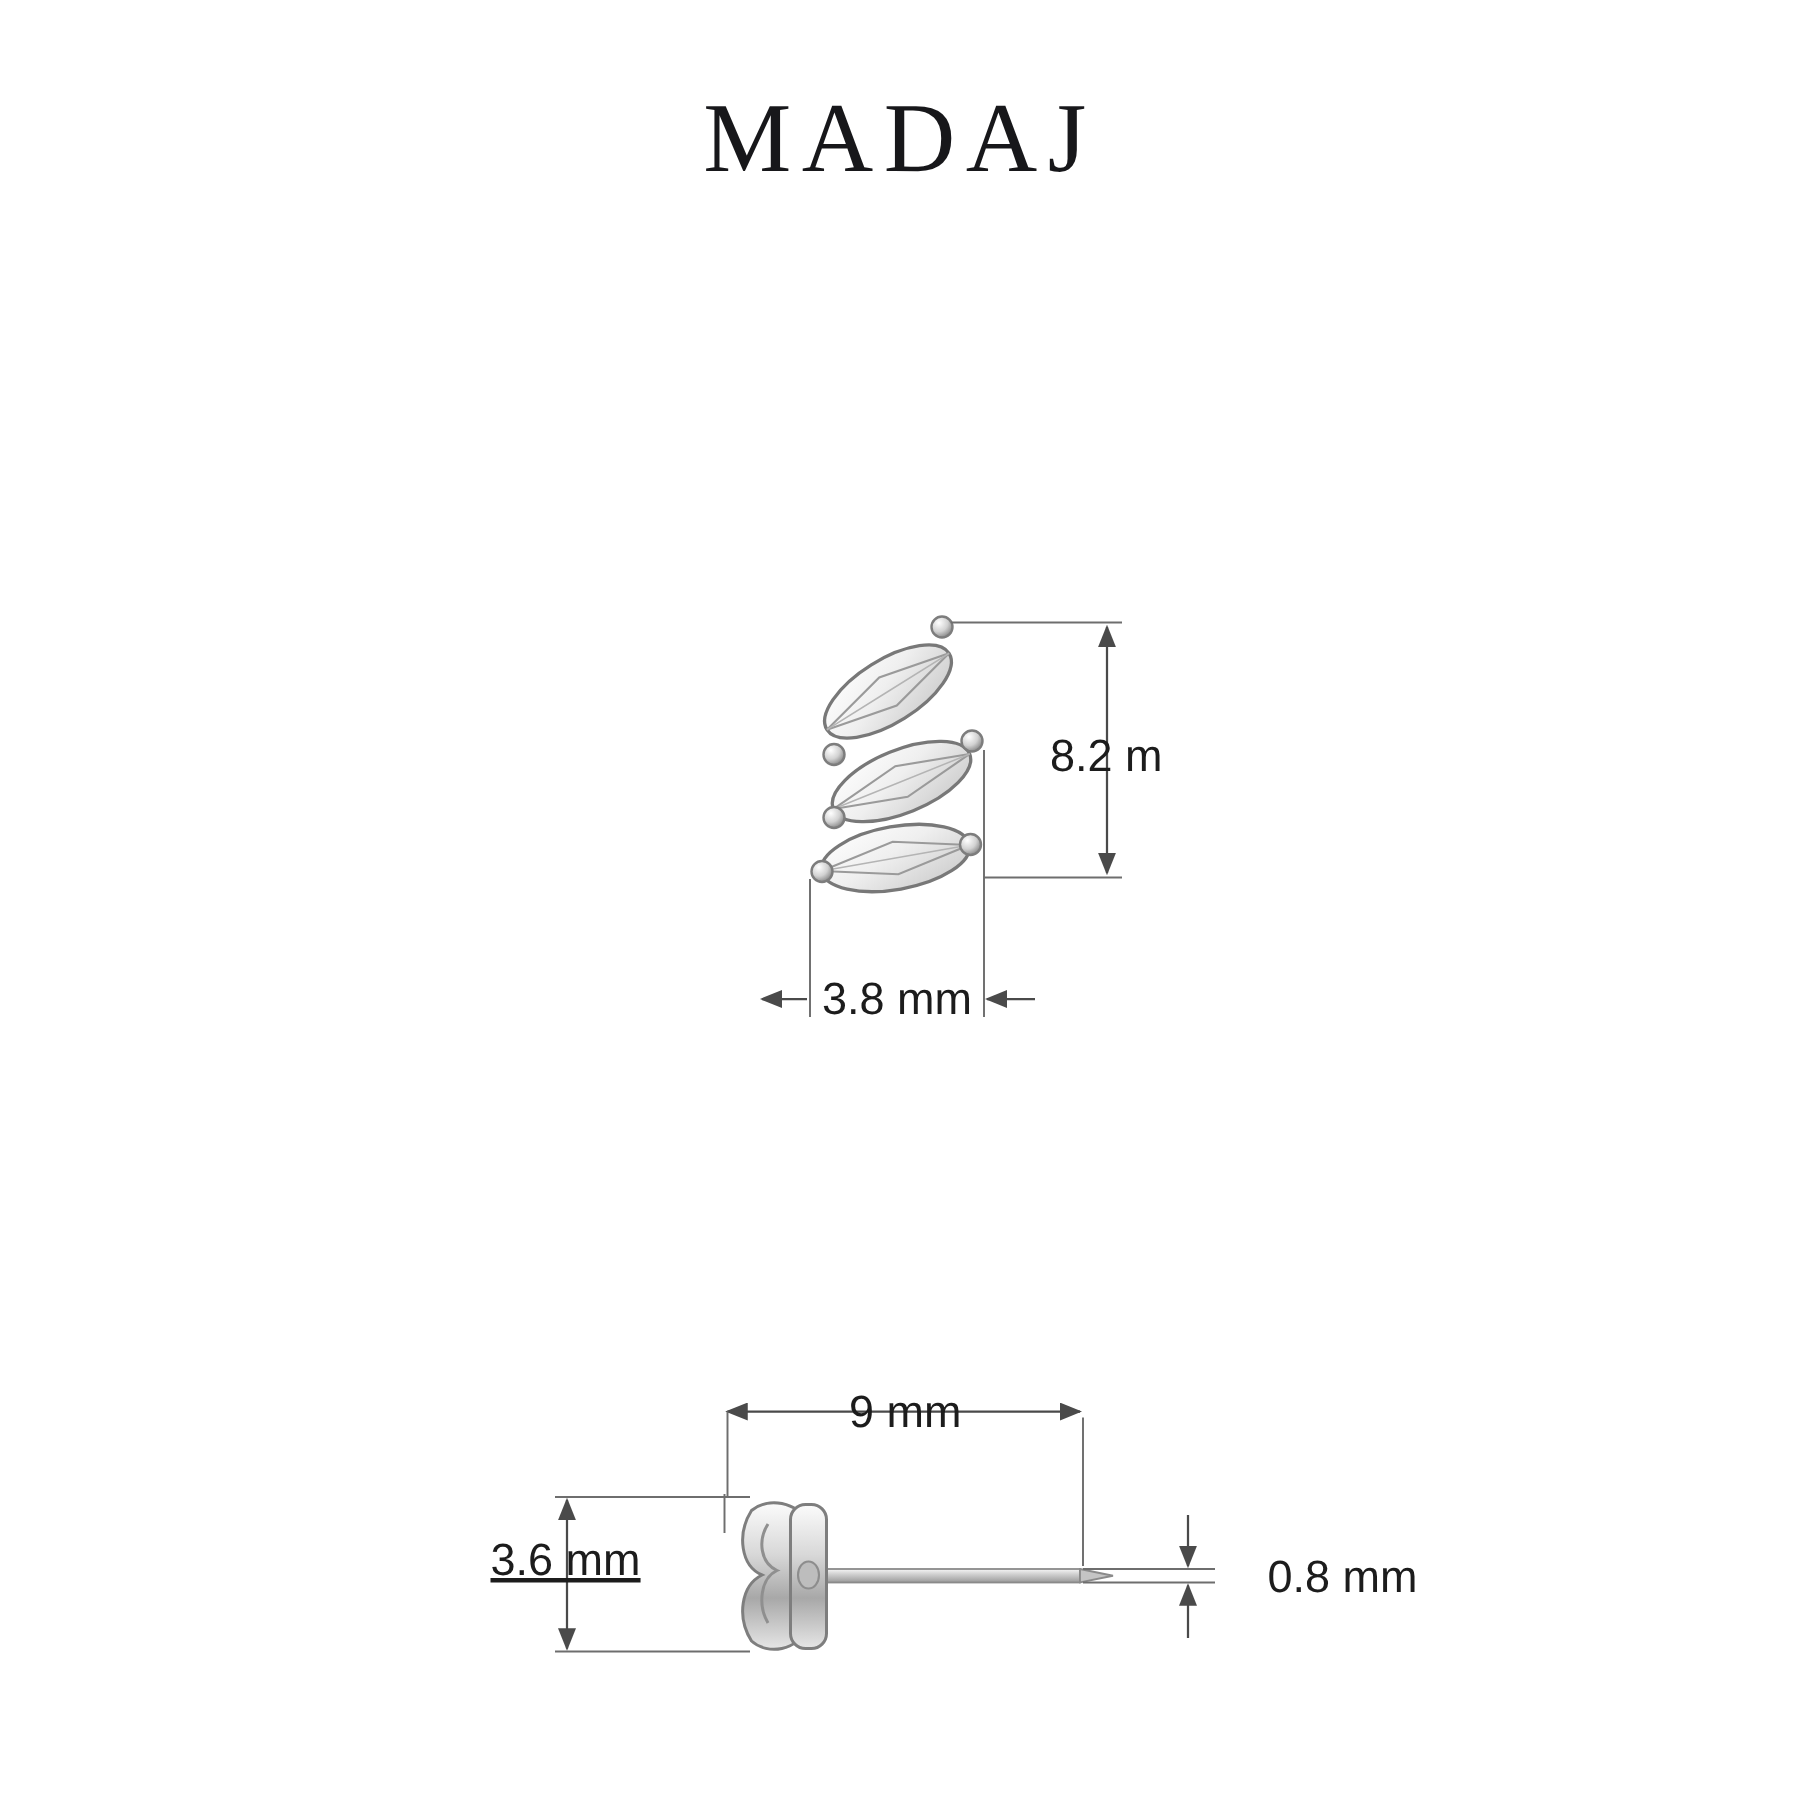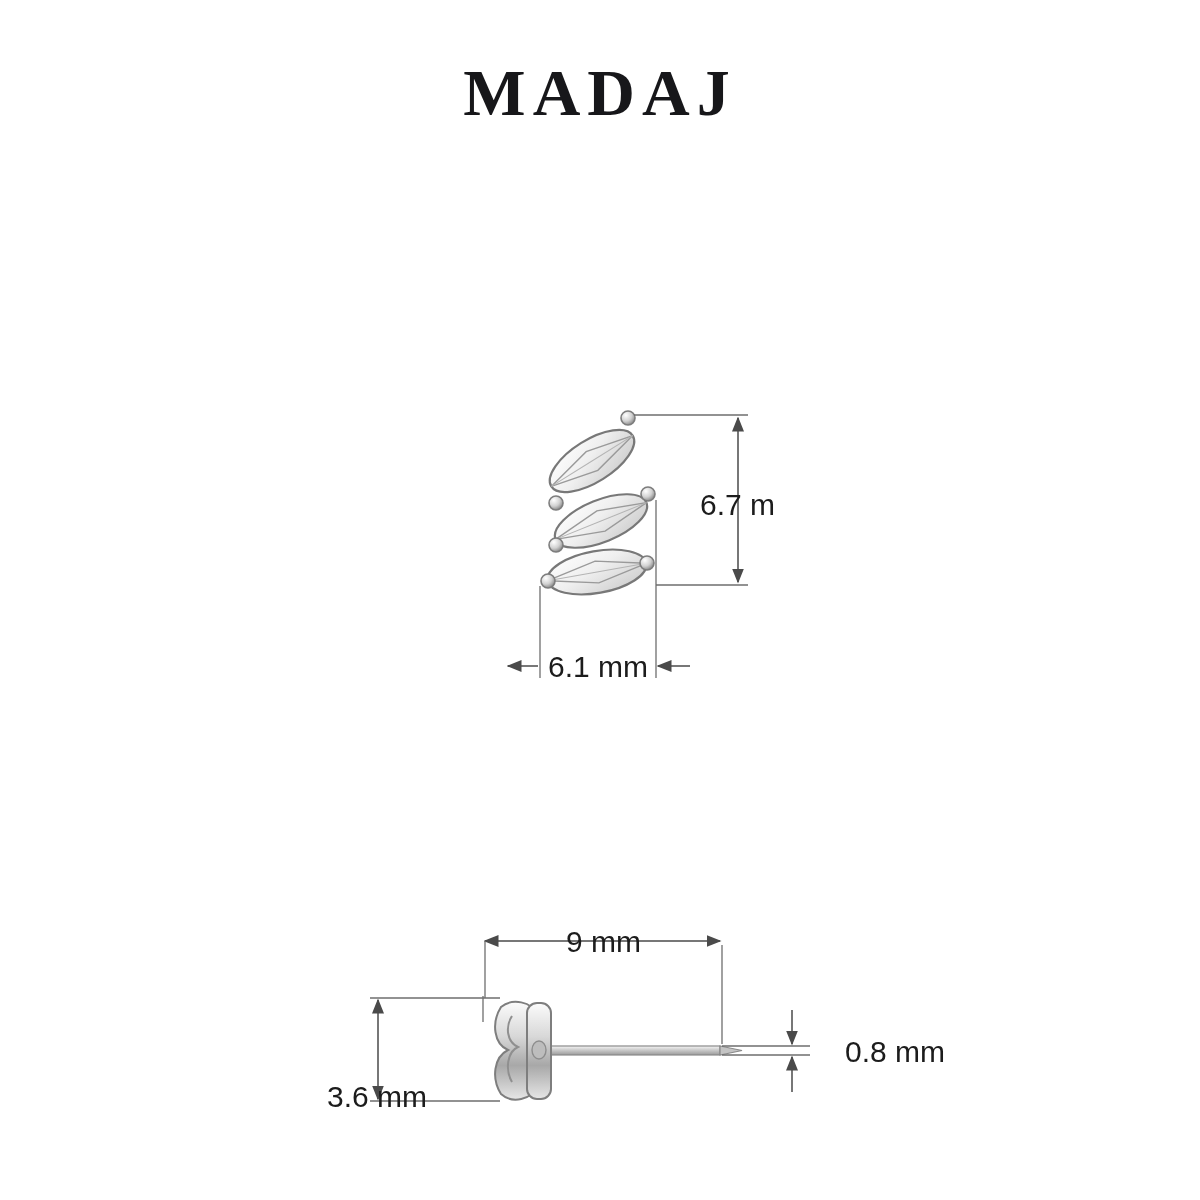--- a/index.html
+++ b/index.html
@@ -18,21 +18,21 @@
   #brand-title {
     position: absolute;
     top: 55px;
     left: 0;
     width: 1200px;
     text-align: center;
     font-family: "Liberation Serif", serif;
     font-size: 66px;
     letter-spacing: 7px;
     color: #17171a;
-    font-weight: 700;
+    font-weight: 400;
   }
   .dim-label {
     position: absolute;
     font-family: "Liberation Sans", sans-serif;
     font-size: 30px;
     color: #1c1c1c;
     white-space: nowrap;
   }
   #svg-root {
     position: absolute;
@@ -136,17 +136,17 @@
     <line x1="370" y1="1101" x2="500" y2="1101" stroke="#6e6e6e" stroke-width="1.3"></line>
     <line x1="378" y1="1000" x2="378" y2="1099" stroke="#4a4a4a" stroke-width="1.5" marker-start="url(#arrStart)" marker-end="url(#arrEnd)"></line>
 
     <line x1="722" y1="1046" x2="810" y2="1046" stroke="#6e6e6e" stroke-width="1.3"></line>
     <line x1="722" y1="1055" x2="810" y2="1055" stroke="#6e6e6e" stroke-width="1.3"></line>
     <line x1="792" y1="1010" x2="792" y2="1044" stroke="#4a4a4a" stroke-width="1.5" marker-end="url(#arrEnd)"></line>
     <line x1="792" y1="1092" x2="792" y2="1057" stroke="#4a4a4a" stroke-width="1.5" marker-end="url(#arrEnd)"></line>
   </g>
 </svg>
 
-<div class="dim-label" style="left:700px; top:488px;">6.7 m</div>
-<div class="dim-label" style="left:548px; top:650px;">6.1 mm</div>
+<div class="dim-label" style="left:700px; top:488px;">8.2 m</div>
+<div class="dim-label" style="left:548px; top:650px;">3.8 mm</div>
 <div class="dim-label" style="left:566px; top:925px;">9 mm</div>
-<div class="dim-label" style="left:327px; top:1080px;">3.6 mm</div>
+<div class="dim-label" style="left:327px; top:1024px;text-decoration:underline;">3.6 mm</div>
 <div class="dim-label" style="left:820px; top:1035px;margin-left:25px;">0.8 mm</div>
 
 </body></html>

